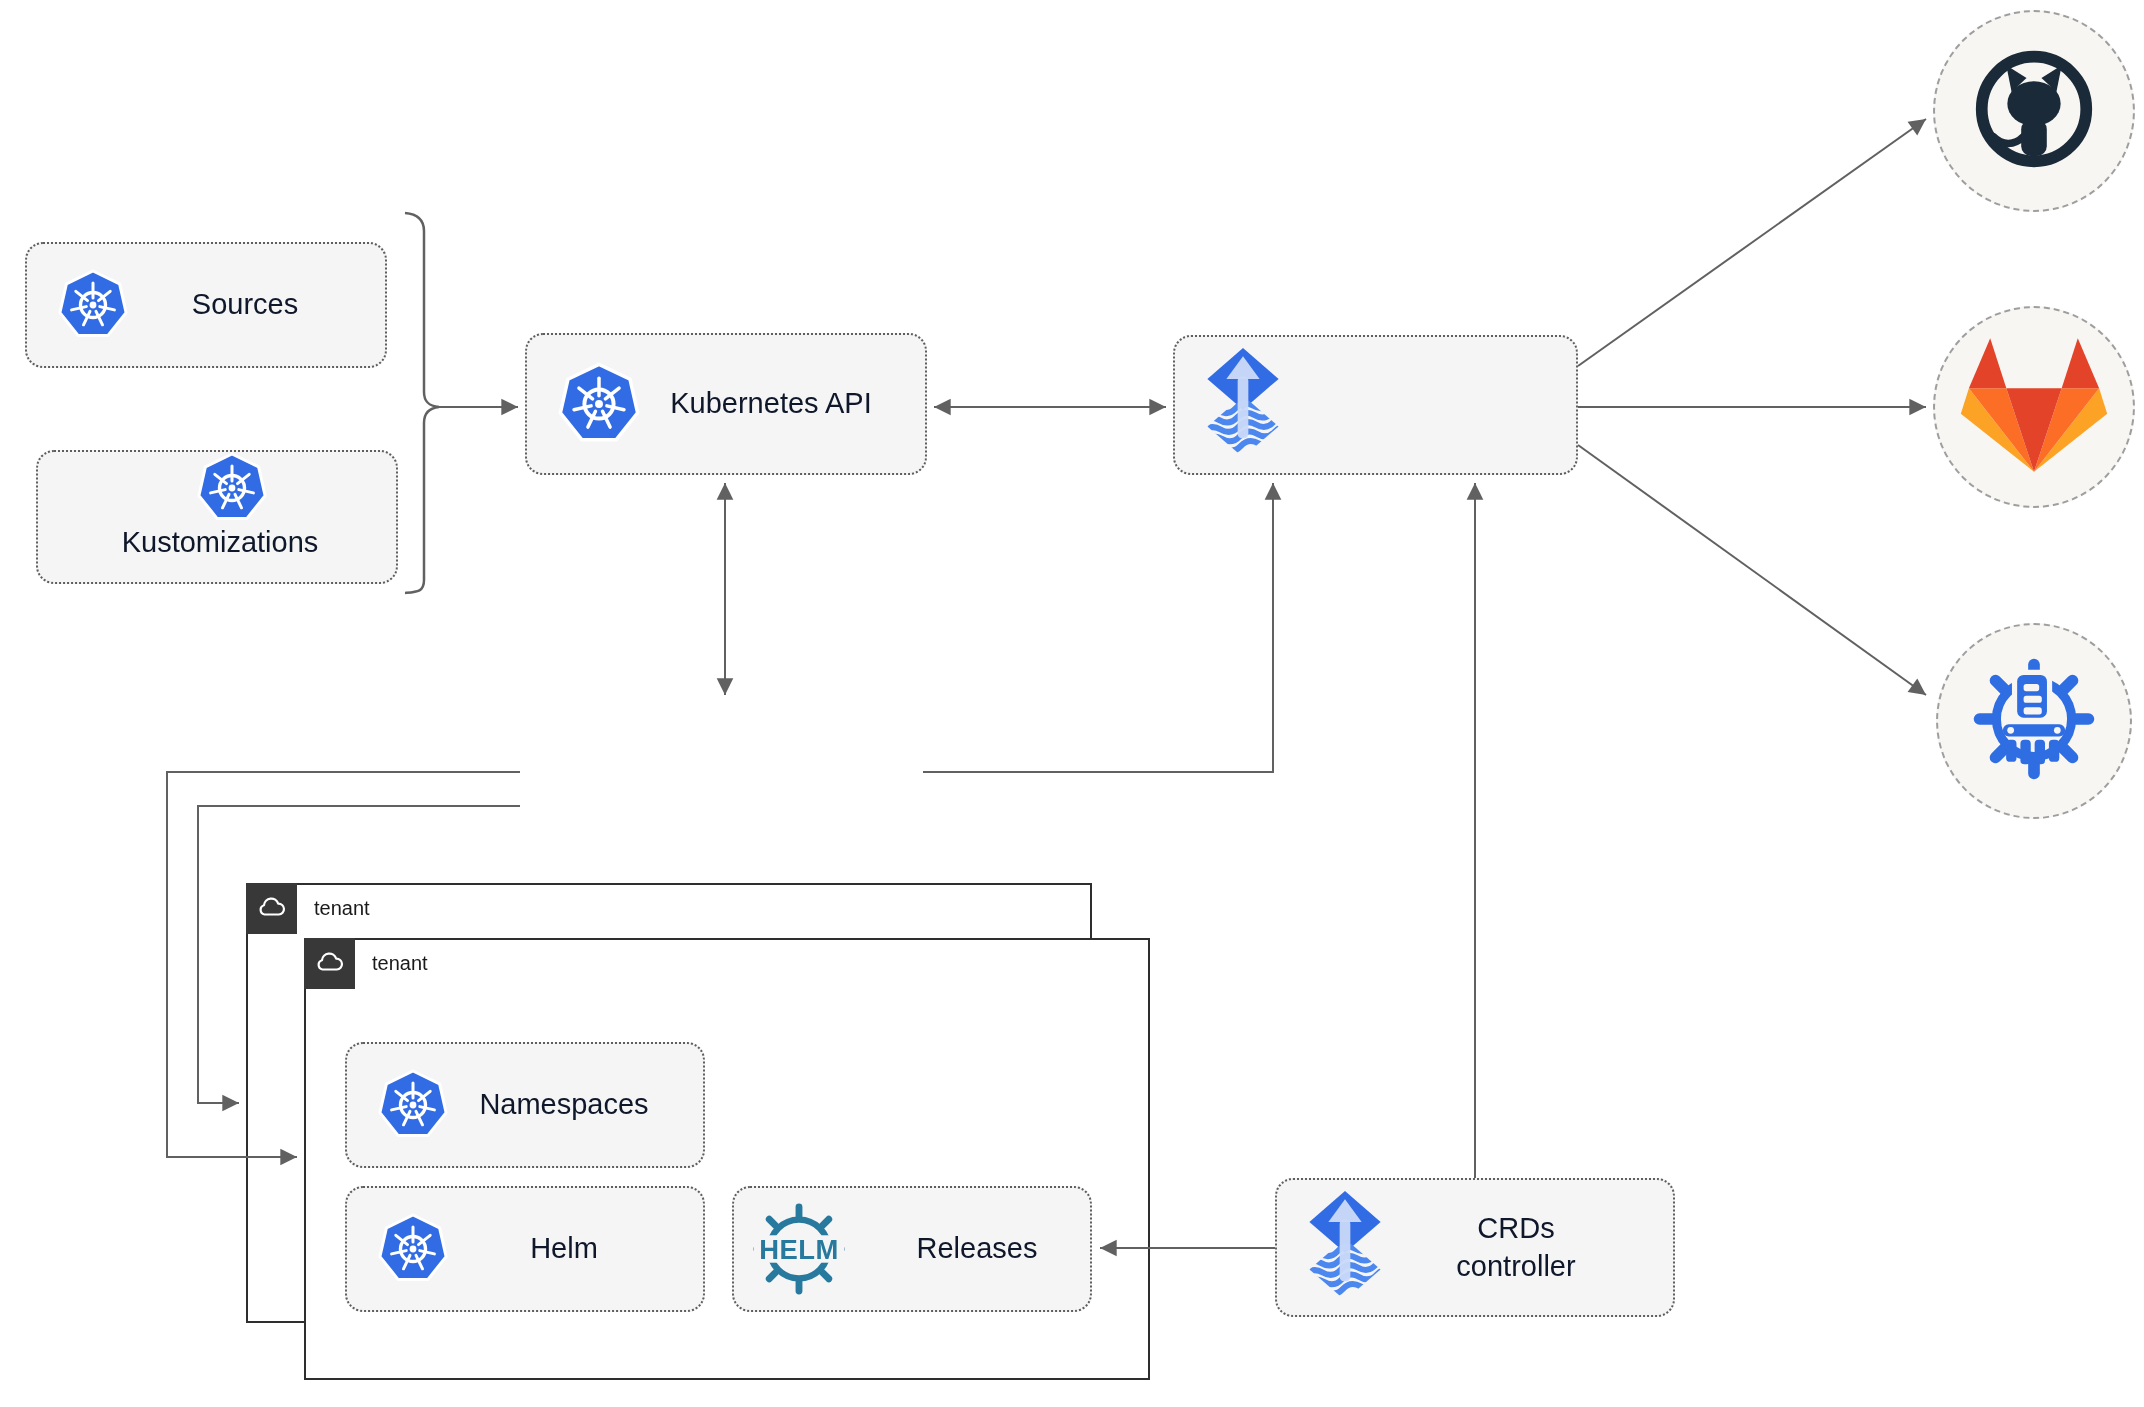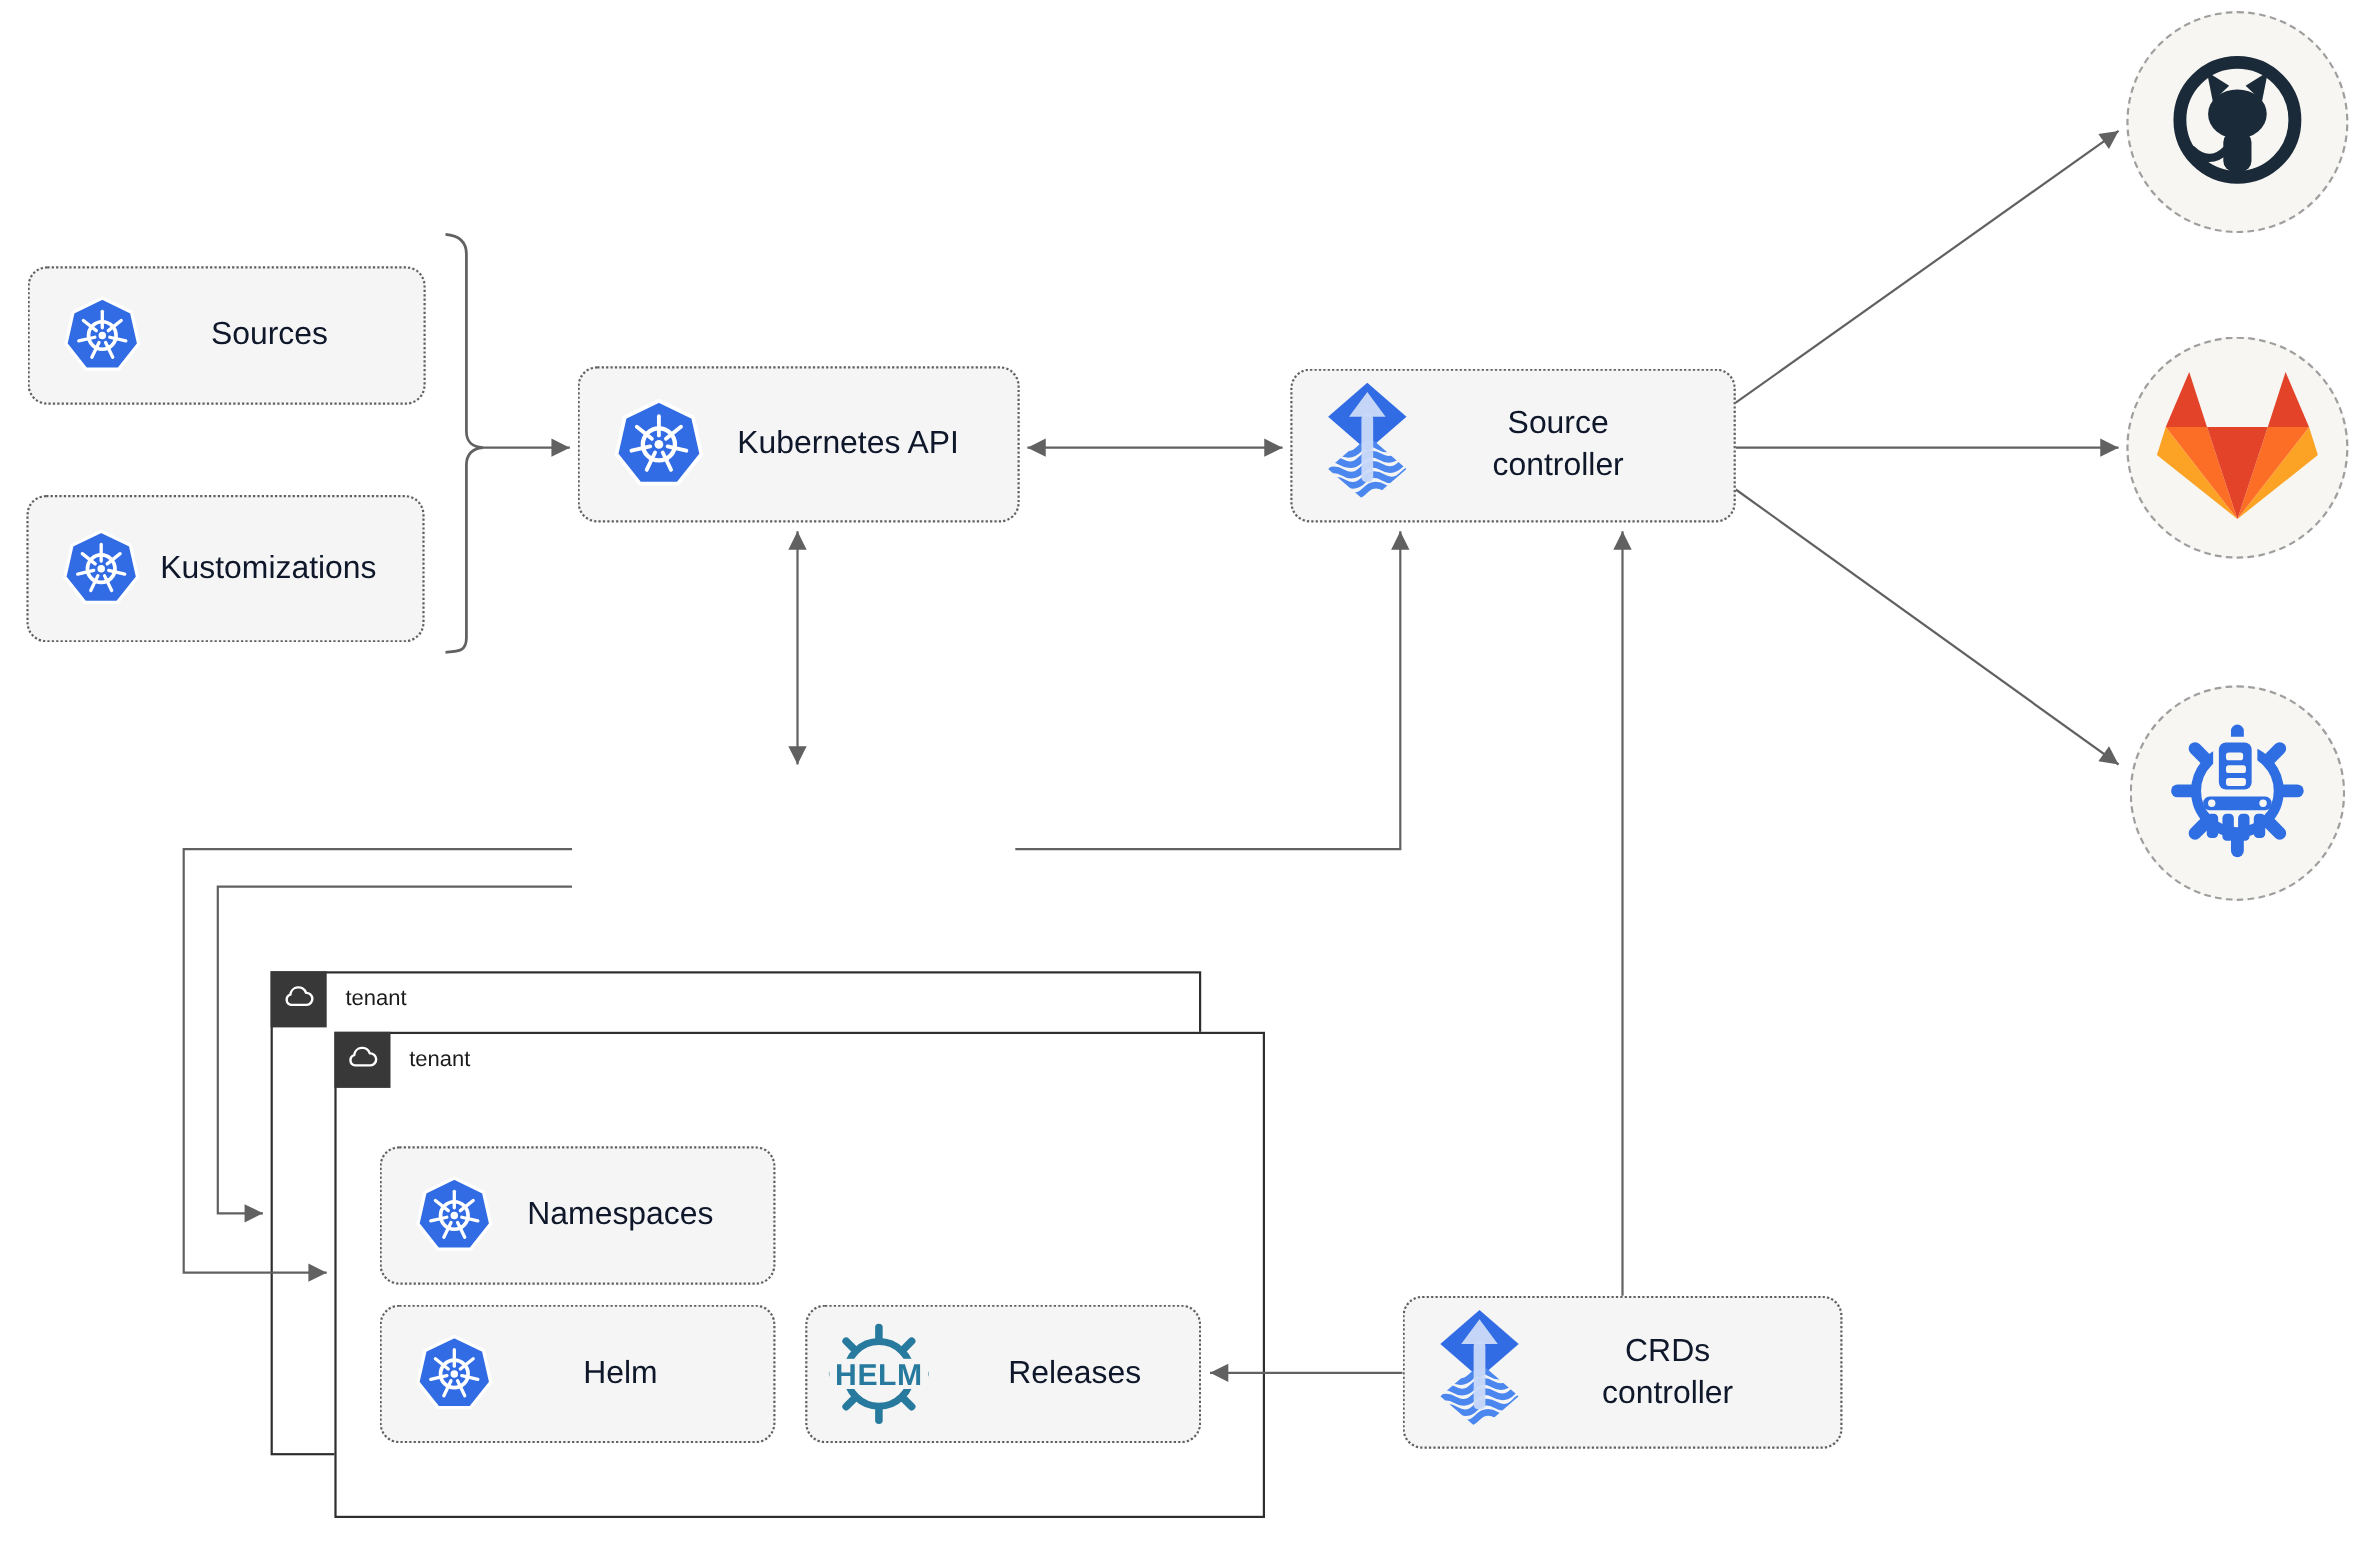--- a/index.html
+++ b/index.html
@@ -155,21 +155,21 @@
 
   <div class="node" style="left:25px; top:242px; width:362px; height:126px;">
     <span class="icon">
       <svg width="72" height="72">
           <use href="#sym-k8s"></use>
         </svg>
       </span>
     <div class="label">Sources</div>
   </div>
 
-  <div class="node" style="left:24px; top:450px; width:362px; height:134px;">
+  <div class="node" style="left:36px; top:450px; width:362px; height:134px;flex-direction:column;">
     <span class="icon">
       <svg width="72" height="72">
           <use href="#sym-k8s"></use>
         </svg>
       </span>
     <div class="label">Kustomizations</div>
   </div>
 
   <div class="node" style="left:525px; top:333px; width:402px; height:142px;">
     <span class="icon">
@@ -179,22 +179,20 @@
       </span>
     <div class="label">Kubernetes API</div>
   </div>
 
   <div class="node wrap" style="left:1173px; top:335px; width:405px; height:140px;">
     <span class="icon">
       <svg width="76" height="114" viewBox="0 0 64 96">
           <use href="#sym-flux"></use>
         </svg>
       </span>
-    <div class="label">
-      <span>Source controller</span></div>
   </div>
 
 
   <div class="node wrap" style="left:1275px; top:1178px; width:400px; height:139px;">
     <span class="icon">
       <svg width="76" height="114" viewBox="0 0 64 96">
           <use href="#sym-flux"></use>
         </svg>
       </span>
     <div class="label">

